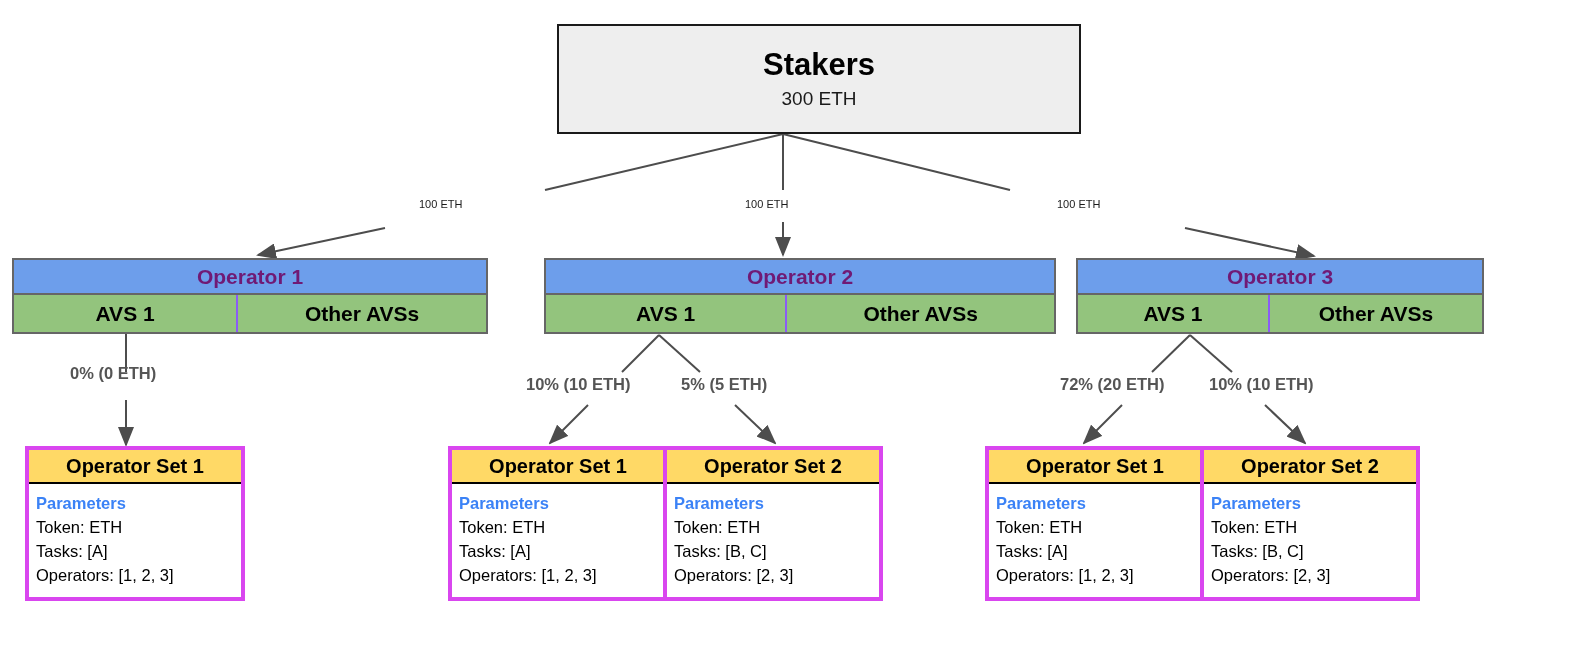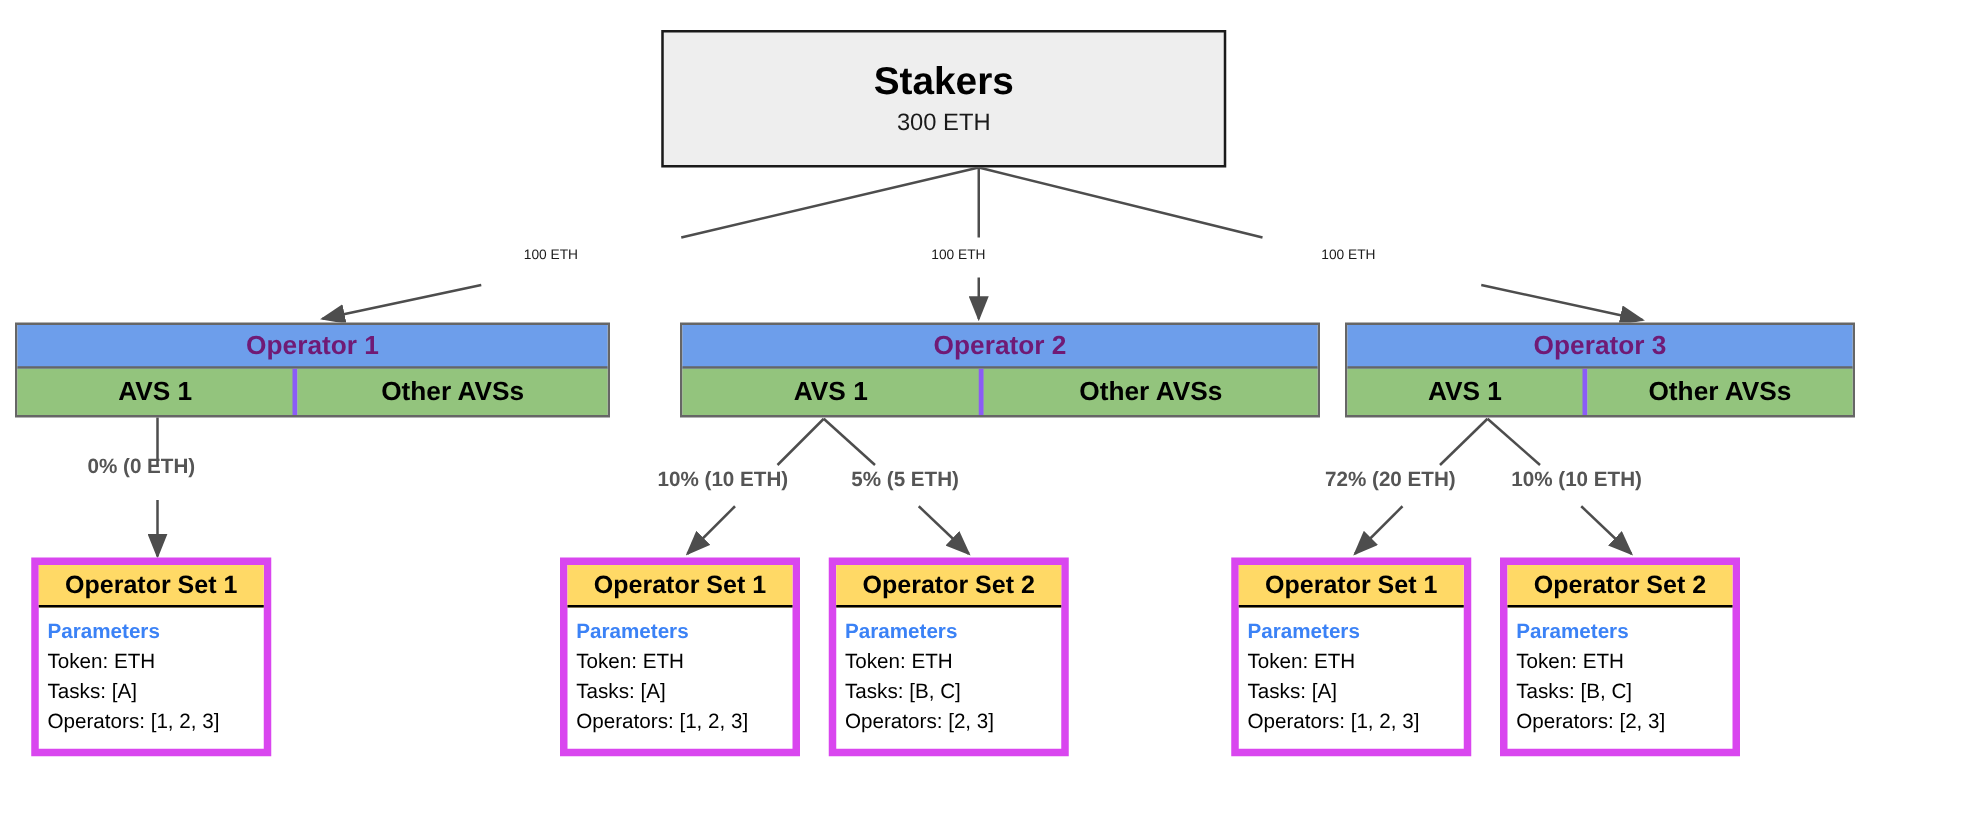--- a/index.html
+++ b/index.html
@@ -23,23 +23,23 @@
     left: 0;
     top: 0;
     width: 1572px;
     height: 655px;
     pointer-events: none;
   }
 
   
   .stakers-box {
     position: absolute;
-    left: 529px;
+    left: 557px;
     top: 24px;
-    width: 452px;
+    width: 524px;
     height: 110px;
     background: #eeeeee;
     border: 2px solid #1a1a1a;
     box-sizing: border-box;
     display: flex;
     flex-direction: column;
     align-items: center;
     justify-content: center;
   }
   .stakers-title {
@@ -83,33 +83,33 @@
     display: flex;
     align-items: center;
     justify-content: center;
     font-size: 21px;
     font-weight: bold;
     color: #000000;
     box-sizing: border-box;
   }
   .avs-cell.primary {
     flex: 0 0 47.5%;
-    border-right: 4px solid #8b5cf6;
+    border-right: 2px solid #8b5cf6;
   }
   .avs-cell.other {
     flex: 1 1 auto;
   }
 
   
   .opset-box {
     position: absolute;
     box-sizing: border-box;
-    border: 6px solid #d946ef;
-    background: #ffffff;
-    width: 192px;
+    border: 4px solid #d946ef;
+    background: #ffffff;
+    width: 220px;
   }
   .opset-header {
     background: #FFD966;
     border-bottom: 2px solid #000000;
     height: 34px;
     display: flex;
     align-items: center;
     justify-content: center;
     font-size: 20px;
     font-weight: bold;

